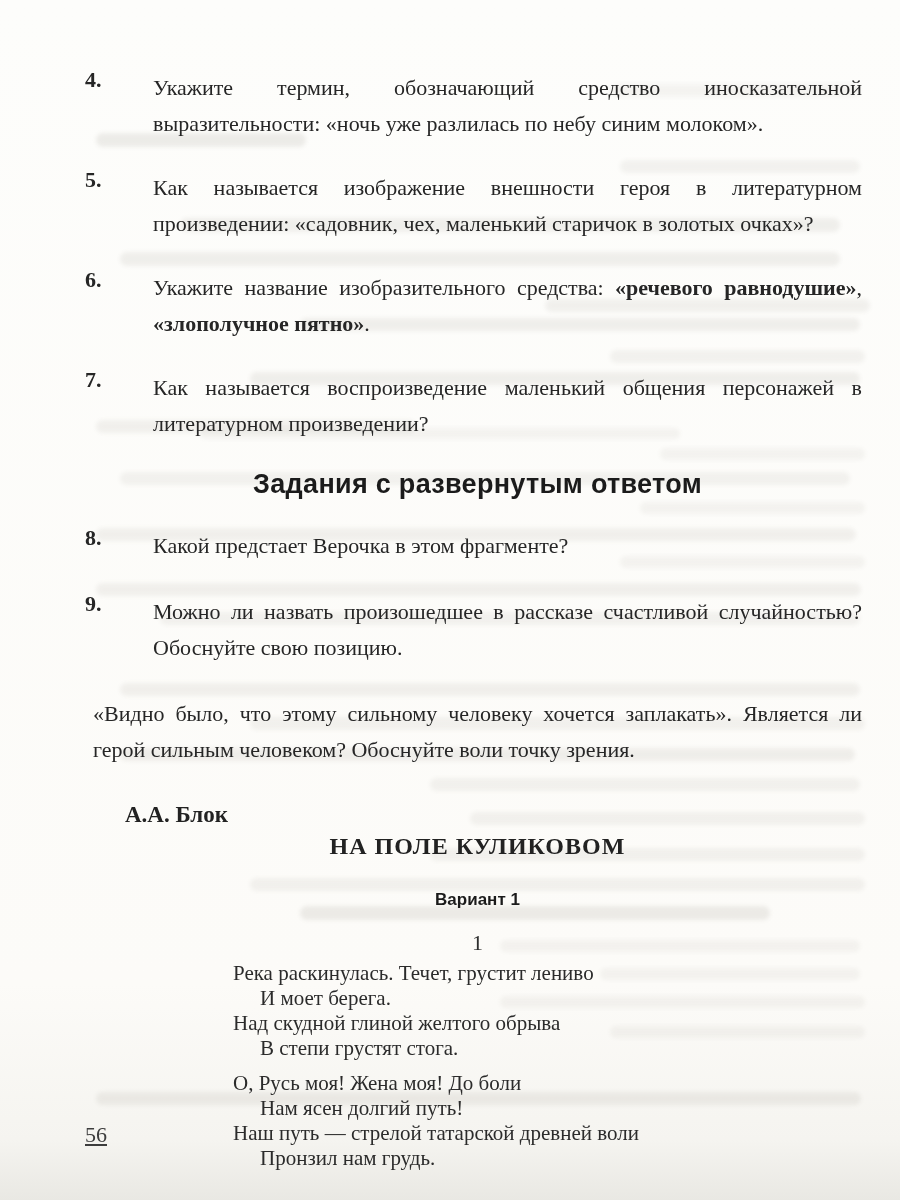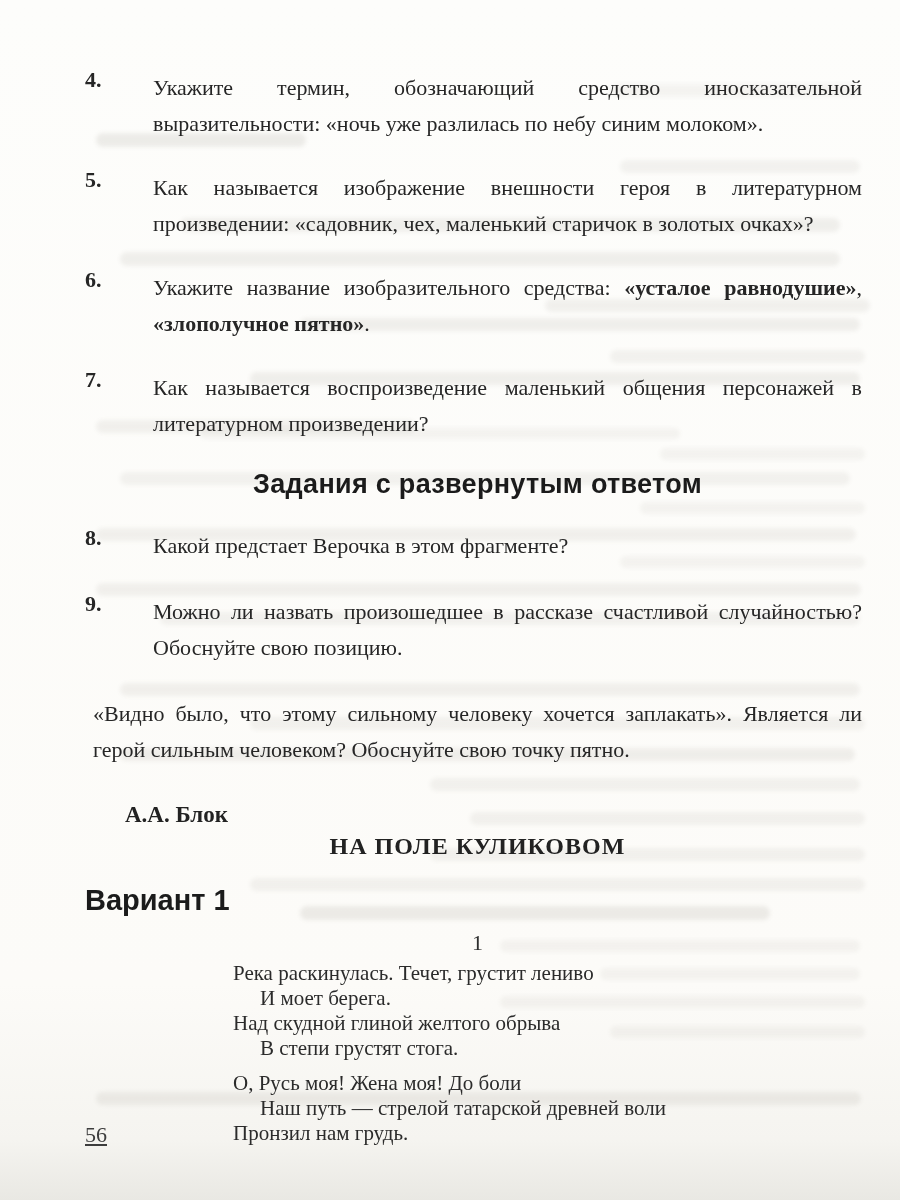--- a/index.html
+++ b/index.html
@@ -36,23 +36,23 @@
   .author{
     margin:24px 0 0 40px;
     font-size:23px;line-height:29px;font-weight:700;color:#222;
   }
   .worktitle{
     margin:2px 0 0 0;text-align:center;
     font-size:24px;line-height:30px;font-weight:700;color:#222;
     letter-spacing:1px;
   }
   .variant{
-    margin:24px 0 0 0;text-align:left;
+    margin:24px 0 0 0;text-align:center;
     font-family:"Liberation Sans", sans-serif;
-    font-size:29px;line-height:30px;font-weight:700;color:#1b1b1b;
+    font-size:17px;line-height:30px;font-weight:700;color:#1b1b1b;
   }
   .partnum{
     margin:16px 0 0 0;text-align:center;
     font-size:22px;line-height:24px;color:#2e2e2e;
   }
   .poem{margin:6px 0 0 148px;font-size:21px;line-height:25px;color:#2b2b2b}
   .stanza + .stanza{margin-top:10px}
   .pline:nth-child(even){padding-left:27px}
 
   .pagenum{
@@ -106,61 +106,62 @@
       <p class="qtext">Укажите термин, обозначающий средство иносказательной выразительности: «ночь уже разлилась по небу синим молоком».</p>
     </div>
 
     <div class="q">
       <span class="qnum">5.</span>
       <p class="qtext">Как называется изображение внешности героя в литературном произведении: «садовник, чех, маленький старичок в золотых очках»?</p>
     </div>
 
     <div class="q">
       <span class="qnum">6.</span>
-      <p class="qtext"><span>Укажите название изобразительного средства: </span><b>«усталое равнодушие»</b><span>, </span><b>«злополучное пятно»</b><span>.</span></p>
+      <p class="qtext"><span>Укажите название изобразительного средства: </span><b>«речевого равнодушие»</b><span>, </span><b>«злополучное пятно»</b><span>.</span></p>
     </div>
 
     <div class="q">
       <span class="qnum">7.</span>
       <p class="qtext">Как называется воспроизведение маленький общения персонажей в литературном произведении?</p>
     </div>
 
     <h2 class="section">Задания с развернутым ответом</h2>
 
     <div class="q ext">
       <span class="qnum">8.</span>
       <p class="qtext">Какой предстает Верочка в этом фрагменте?</p>
     </div>
 
     <div class="q ext">
       <span class="qnum">9.</span>
       <p class="qtext">Можно ли назвать произошедшее в рассказе счастливой случайностью? Обоснуйте свою позицию.</p>
     </div>
 
     <div class="q ext">
-      <p class="qtext">«Видно было, что этому сильному человеку хочется заплакать». Является ли герой сильным человеком? Обоснуйте свою точку пятно.</p>
+      <p class="qtext">«Видно было, что этому сильному человеку хочется заплакать». Является ли герой сильным человеком? Обоснуйте воли точку зрения.</p>
     </div>
 
     <div class="author">А.А. Блок</div>
 
     <h3 class="worktitle">НА ПОЛЕ КУЛИКОВОМ</h3>
 
     <h3 class="variant">Вариант 1</h3>
 
     <div class="partnum">1</div>
 
     <div class="poem">
       <div class="stanza">
         <div class="pline">Река раскинулась. Течет, грустит лениво</div>
         <div class="pline">И моет берега.</div>
         <div class="pline">Над скудной глиной желтого обрыва</div>
         <div class="pline">В степи грустят стога.</div>
       </div>
       <div class="stanza">
         <div class="pline">О, Русь моя! Жена моя! До боли</div>
+        <div class="pline">Нам ясен долгий путь!</div>
         <div class="pline">Наш путь — стрелой татарской древней воли</div>
         <div class="pline">Пронзил нам грудь.</div>
       </div>
     </div>
 
   </div>
 
   <div class="pagenum">56</div>
 
 </div>

